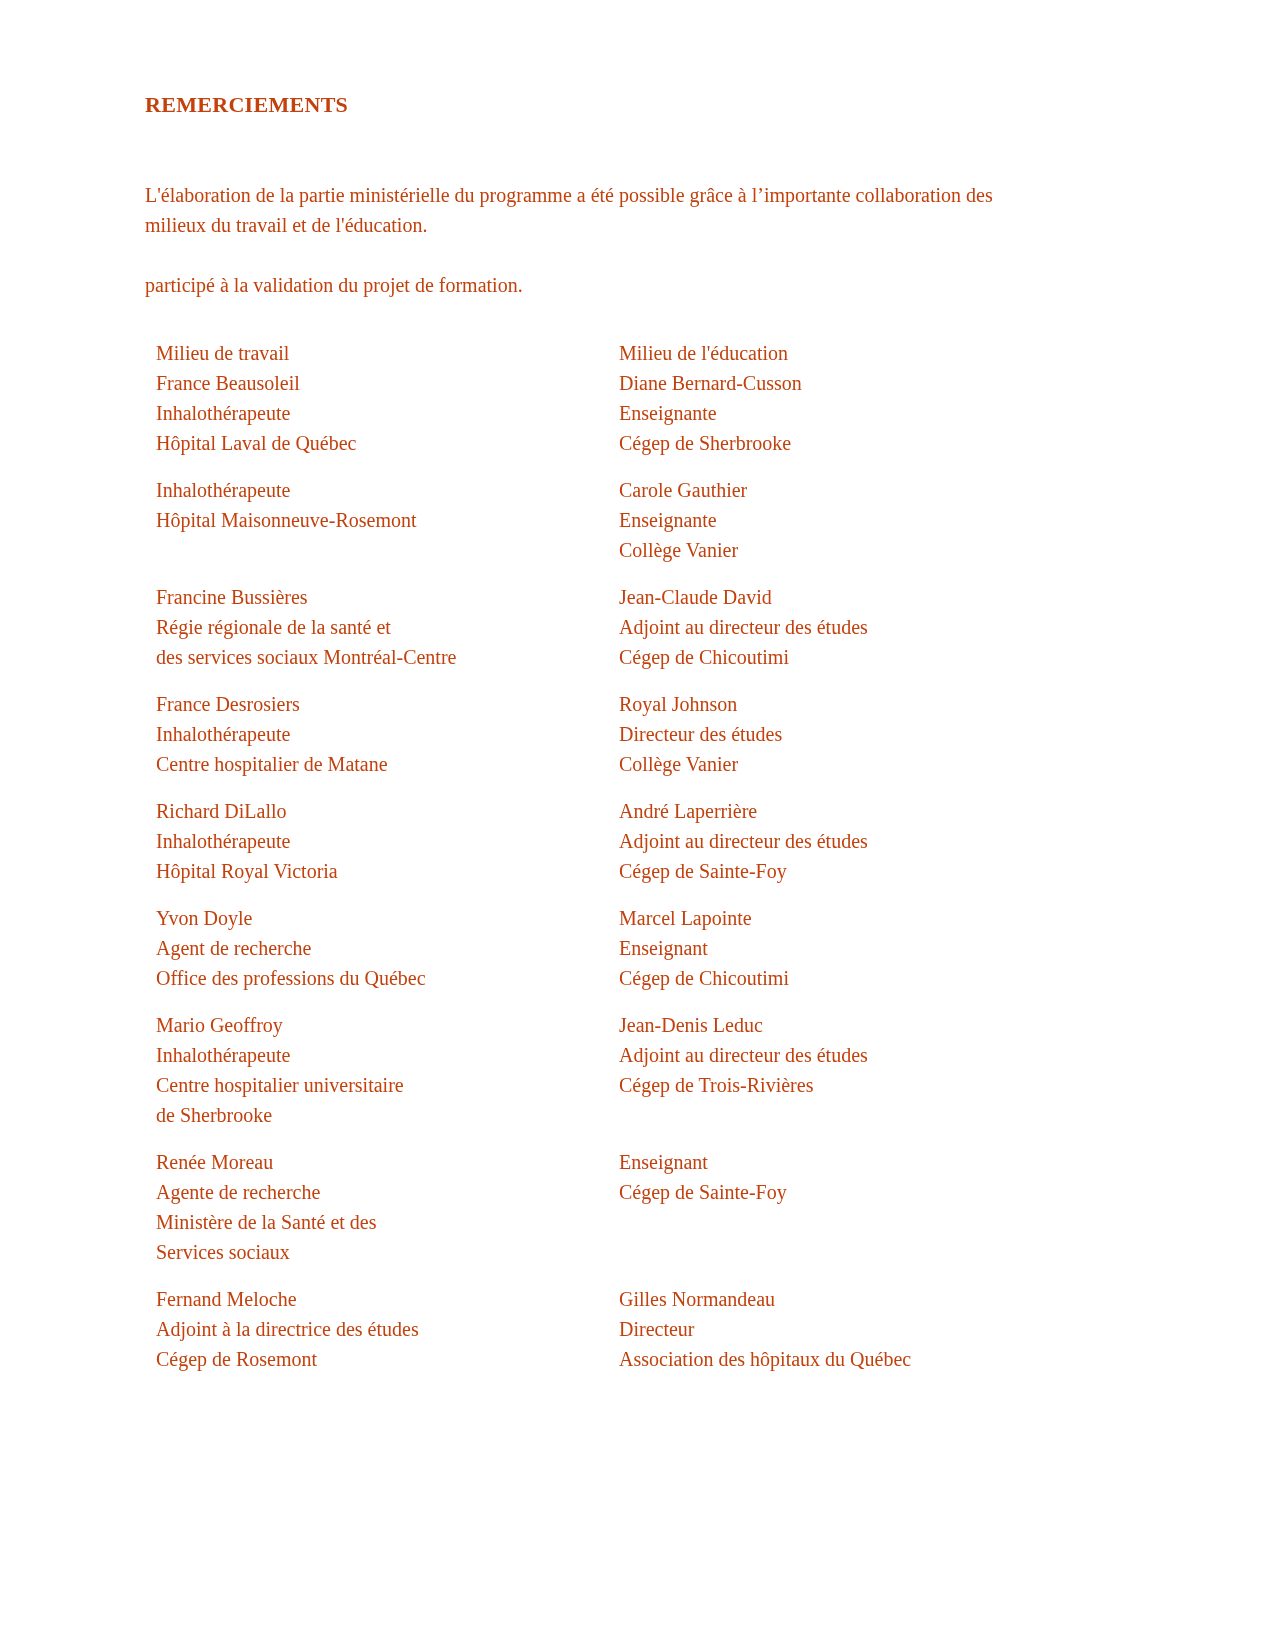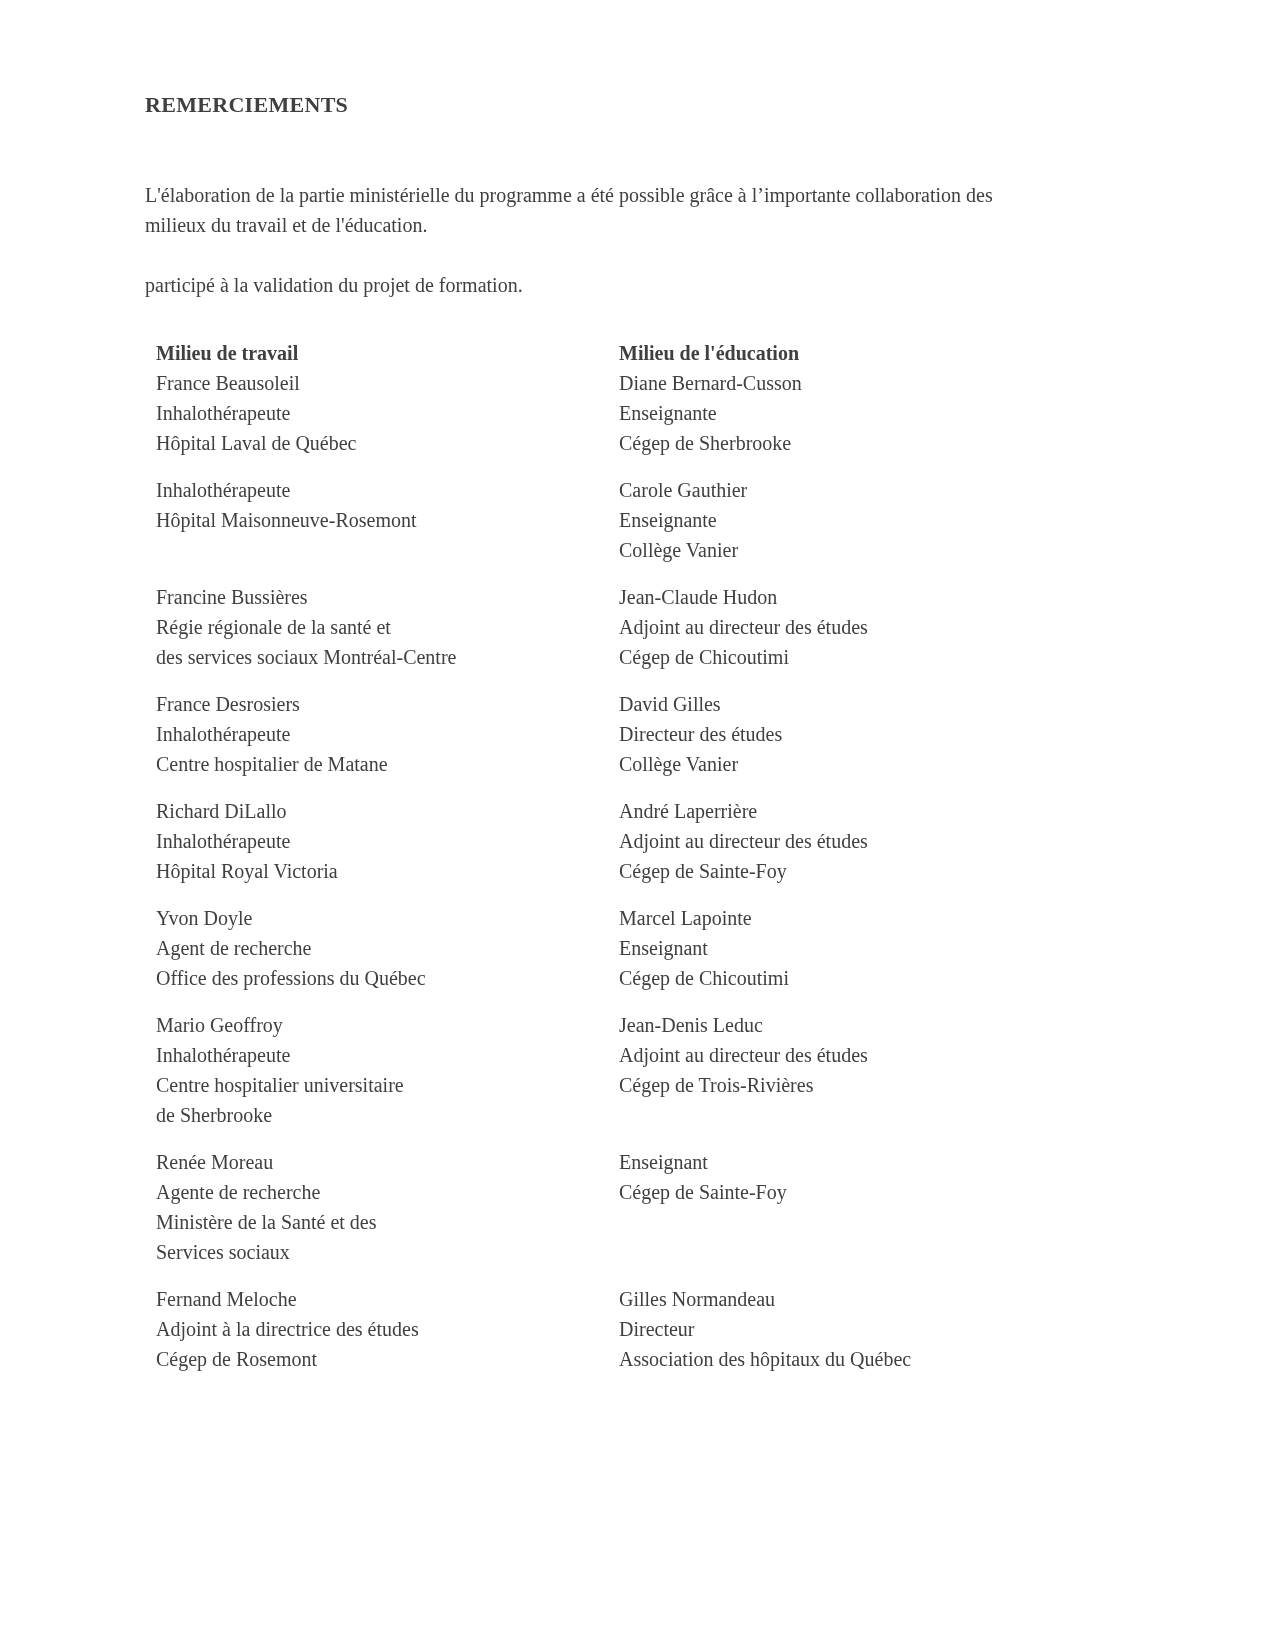--- a/index.html
+++ b/index.html
@@ -2,21 +2,21 @@
 <html><head>
 <meta charset="utf-8">
 <style>
   * { margin: 0; padding: 0; box-sizing: border-box; }
   html, body { background: #e8e8e8; }
   .page {
     width: 1275px;
     height: 1650px;
     margin: 0 auto;
     background: #ffffff;
-    color: #404040;
+    color: #c2410c;
     font-family: "Liberation Serif", "DejaVu Serif", serif;
     padding: 92px 100px 0 145px;
     overflow: hidden;
   }
   .title {
     font-size: 22px;
     font-weight: bold;
     letter-spacing: 0.3px;
   }
   .para { margin-top: 62px; }
@@ -29,21 +29,21 @@
   .columns {
     margin-left: 11px;
     margin-top: 38px;
   }
   .col-headers {
     display: grid;
     grid-template-columns: 463px auto;
   }
   .col-header {
     font-size: 20px;
-    font-weight: bold;
+    font-weight: normal;
     line-height: 30px;
     white-space: nowrap;
   }
   .rows { }
   .row {
     display: grid;
     grid-template-columns: 463px auto;
     margin-bottom: 17px;
   }
   .entry .line {
@@ -99,34 +99,34 @@
           </div>
   </div>
 
   <div class="row">
     <div class="entry">
             <div class="line">Francine Bussières</div>
             <div class="line">Régie régionale de la santé et</div>
             <div class="line">des services sociaux Montréal-Centre</div>
           </div>
     <div class="entry">
-            <div class="line">Jean-Claude Hudon</div>
+            <div class="line">Jean-Claude David</div>
             <div class="line">Adjoint au directeur des études</div>
             <div class="line">Cégep de Chicoutimi</div>
           </div>
   </div>
 
   <div class="row">
     <div class="entry">
             <div class="line">France Desrosiers</div>
             <div class="line">Inhalothérapeute</div>
             <div class="line">Centre hospitalier de Matane</div>
           </div>
     <div class="entry">
-            <div class="line">David Gilles</div>
+            <div class="line">Royal Johnson</div>
             <div class="line">Directeur des études</div>
             <div class="line">Collège Vanier</div>
           </div>
   </div>
 
   <div class="row">
     <div class="entry">
             <div class="line">Richard DiLallo</div>
             <div class="line">Inhalothérapeute</div>
             <div class="line">Hôpital Royal Victoria</div>

